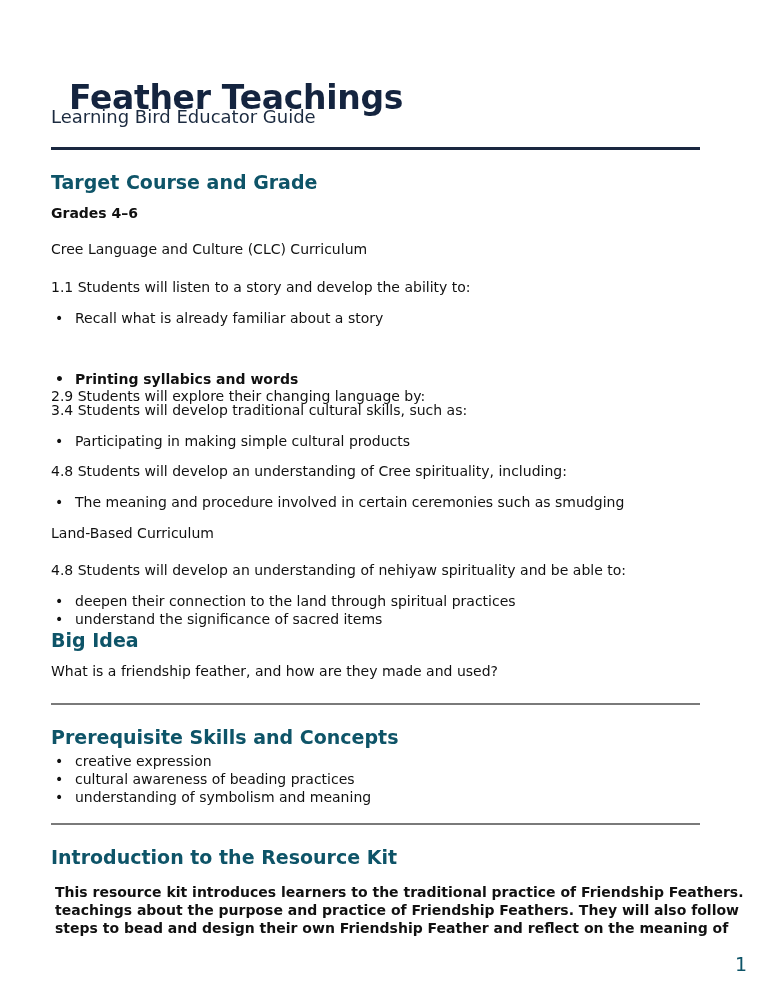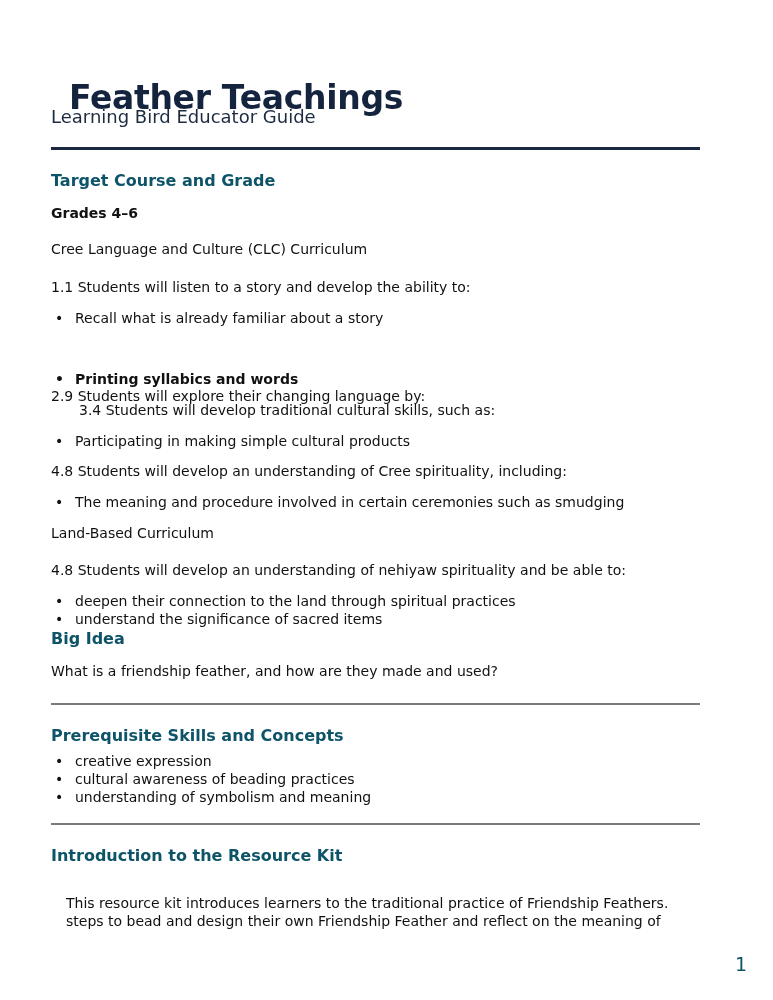--- a/index.html
+++ b/index.html
@@ -54,21 +54,21 @@
       position: absolute;
       left: 0;
       width: 649px;
       height: 1.5px;
       background: #7a7a7a;
     }
     .h2 {
       position: absolute;
       left: 0;
       margin: 0;
-      font-size: 16px;
+      font-size: 19px;
       font-weight: bold;
       color: #0e5468;
       white-space: nowrap;
     }
     .text {
       position: absolute;
       left: 0;
       margin: 0;
       font-size: 14px;
       line-height: 18px;
@@ -92,24 +92,25 @@
       display: inline-block;
       width: 24px;
       padding-left: 4px;
       box-sizing: border-box;
     }
     .para {
       position: absolute;
       left: 0;
       top: 879px;
       width: 660px;
-      margin: 15px;
+      margin: 4px;
       font-size: 14px;
       line-height: 18px;
       color: #111111;
+      font-weight: bold;
     }
     .para span { display: block; white-space: nowrap; }
     .page-number {
       position: absolute;
       right: 26px;
       top: 953px;
       font-size: 19px;
       color: #0e5468;
     }
   </style>
@@ -125,21 +126,21 @@
   <h3 class="h2" style="top:171px;">Target Course and Grade</h3>
   <p class="text bold" style="top:204px;">Grades 4–6</p>
   <p class="text" style="top:240px;">Cree Language and Culture (CLC) Curriculum</p>
 
   <p class="text" style="top:278px;">1.1 Students will listen to a story and develop the ability to:</p>
   <p class="bullet" style="top:309px;"><span class="dot">•</span><span>Recall what is already familiar about a story</span></p>
 
   <p class="text" style="top:339px;margin-top:48px;">2.9 Students will explore their changing language by:</p>
   <p class="bullet" style="top:370px;font-weight:bold;"><span class="dot">•</span><span>Printing syllabics and words</span></p>
 
-  <p class="text" style="top:401px;margin-left:28px;">3.4 Students will develop traditional cultural skills, such as:</p>
+  <p class="text" style="top:401px;">3.4 Students will develop traditional cultural skills, such as:</p>
   <p class="bullet" style="top:432px;"><span class="dot">•</span><span>Participating in making simple cultural products</span></p>
 
   <p class="text" style="top:462px;">4.8 Students will develop an understanding of Cree spirituality, including:</p>
   <p class="bullet" style="top:493px;"><span class="dot">•</span><span>The meaning and procedure involved in certain ceremonies such as smudging</span></p>
 
   <p class="text" style="top:524px;">Land-Based Curriculum</p>
 
   <p class="text" style="top:561px;">4.8 Students will develop an understanding of nehiyaw spirituality and be able to:</p>
   <p class="bullet" style="top:592px;"><span class="dot">•</span><span>deepen their connection to the land through spiritual practices</span></p>
   <p class="bullet" style="top:610px;"><span class="dot">•</span><span>understand the significance of sacred items</span></p>
@@ -150,17 +151,18 @@
 
   <h3 class="h2" style="top:726px;">Prerequisite Skills and Concepts</h3>
   <p class="bullet" style="top:752px;"><span class="dot">•</span><span>creative expression</span></p>
   <p class="bullet" style="top:770px;"><span class="dot">•</span><span>cultural awareness of beading practices</span></p>
   <p class="bullet" style="top:788px;"><span class="dot">•</span><span>understanding of symbolism and meaning</span></p>
   <div class="rule-thin" style="top:823px;"></div>
 
   <h3 class="h2" style="top:846px;">Introduction to the Resource Kit</h3>
   <div class="para">
     <span>This resource kit introduces learners to the traditional practice of Friendship Feathers.</span>
+    <span>teachings about the purpose and practice of Friendship Feathers. They will also follow</span>
     <span>steps to bead and design their own Friendship Feather and reflect on the meaning of</span>
   </div>
 </div>
 
 <div class="page-number">1</div>
 
 </body></html>

